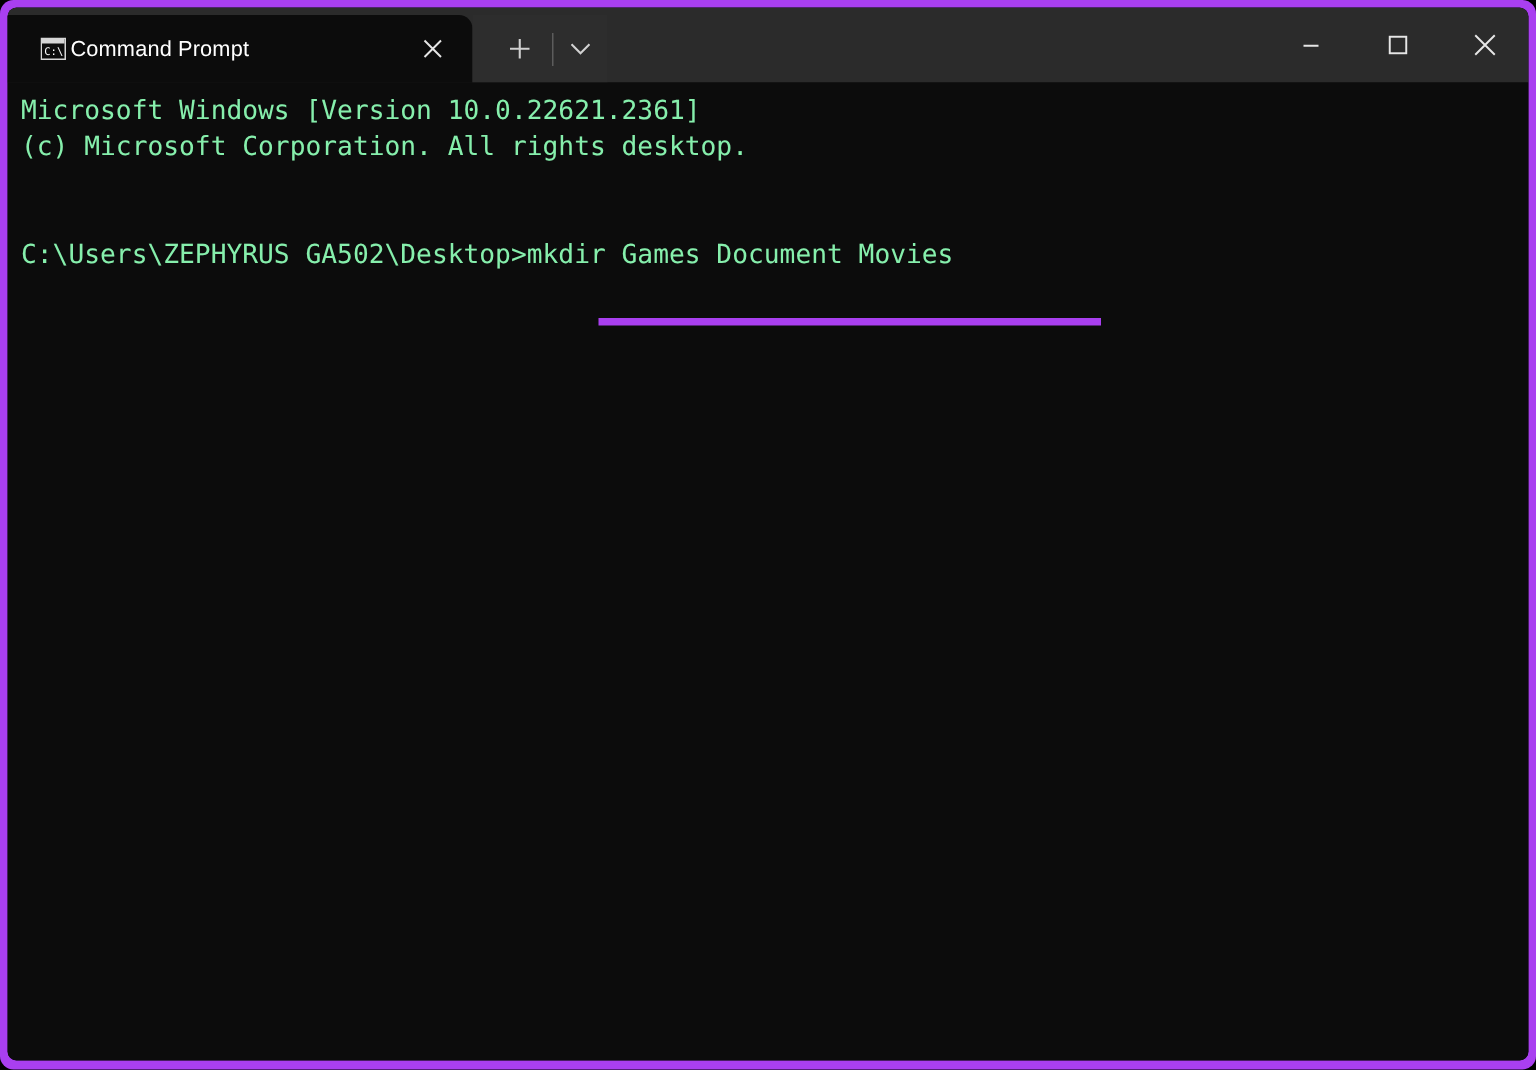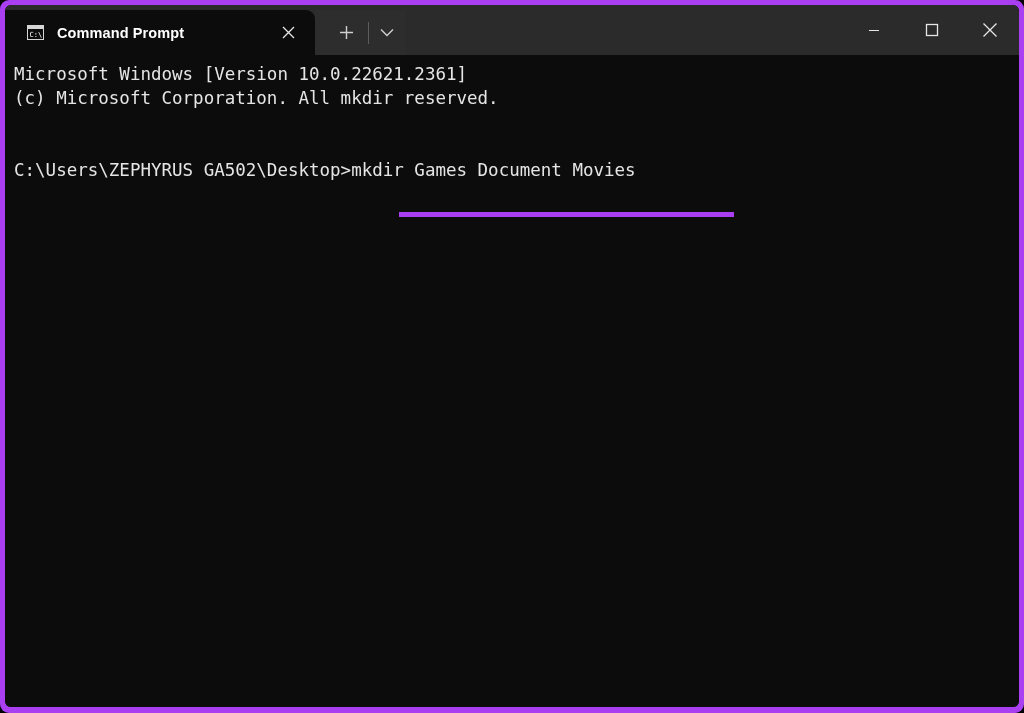--- a/index.html
+++ b/index.html
@@ -61,24 +61,24 @@
     align-items: center;
   }
   #tab-icon {
     width: 17px;
     height: 15px;
     margin-left: 22px;
     flex: 0 0 auto;
     position: relative;
   }
   #tab-label {
-    margin-left: 13px;
+    margin-left: 3px;
     color: #ffffff;
     font-size: 14.5px;
-    font-weight: bold;
+    font-weight: normal;
     letter-spacing: 0.1px;
     white-space: nowrap;
     flex: 1 1 auto;
   }
   #tab-close {
     width: 30px;
     height: 30px;
     margin-right: 12px;
     flex: 0 0 auto;
     display: flex;
@@ -148,21 +148,21 @@
     right: 0;
     bottom: 0;
     background: #0c0c0c;
     padding: 7px 0 0 9px;
     box-sizing: border-box;
   }
   .term-line {
     font-family: "DejaVu Sans Mono", "Liberation Mono", monospace;
     font-size: 17.5px;
     line-height: 24px;
-    color: #e5e5e5;
+    color: #86efac;
     white-space: pre;
     letter-spacing: 0px;
     height: 24px;
   }
   .term-line.blank { color: transparent; }
 
   #highlight-underline {
     position: absolute;
     left: 394px;
     top: 157px;
@@ -223,21 +223,21 @@
         <span class="wc-button">
           <svg width="16" height="16" viewBox="0 0 16 16">
             <path d="M1.5 1.5 L14.5 14.5 M14.5 1.5 L1.5 14.5" stroke="#e6e6e6" stroke-width="1.3" fill="none"></path>
           </svg>
         </span>
       </div>
     </div>
 
     <div id="terminal">
       <div class="term-line">Microsoft Windows [Version 10.0.22621.2361]</div>
-      <div class="term-line">(c) Microsoft Corporation. All mkdir reserved.</div>
+      <div class="term-line">(c) Microsoft Corporation. All rights desktop.</div>
       <div class="term-line blank"></div>
       <div class="term-line blank"></div>
       <div class="term-line">C:\Users\ZEPHYRUS GA502\Desktop&gt;mkdir Games Document Movies</div>
       <div id="highlight-underline"></div>
     </div>
 
   </div>
 </div>
 
 </body></html>

